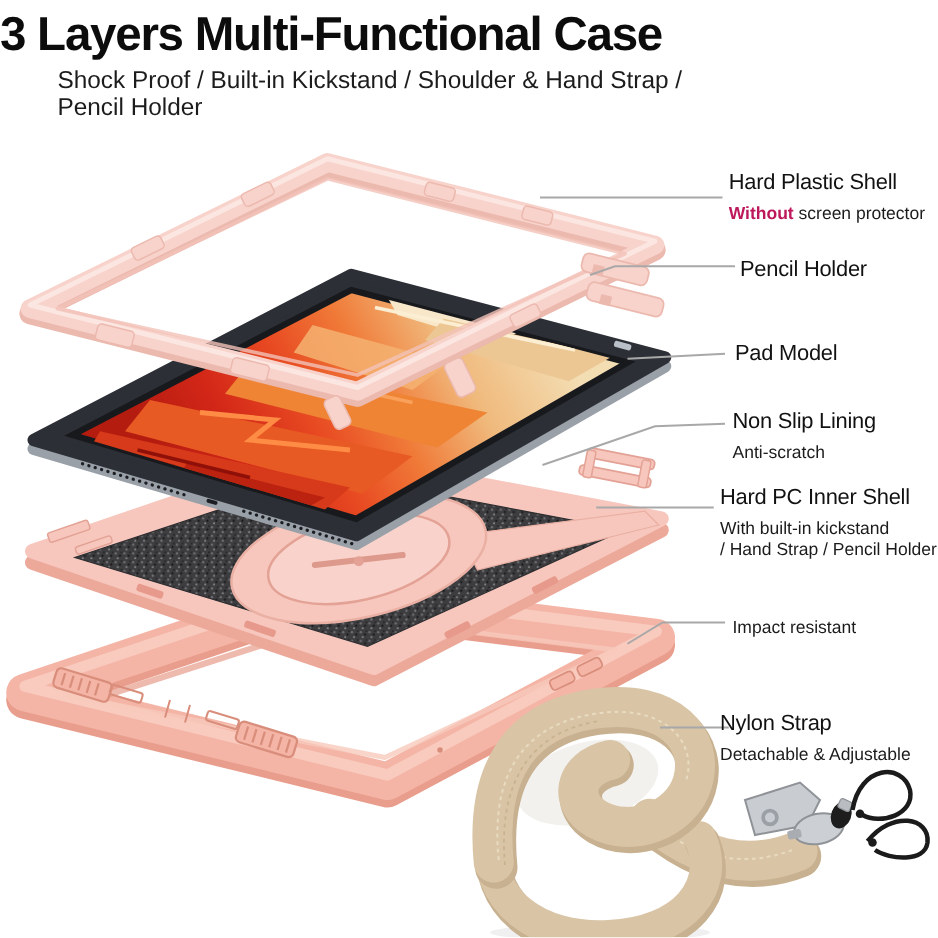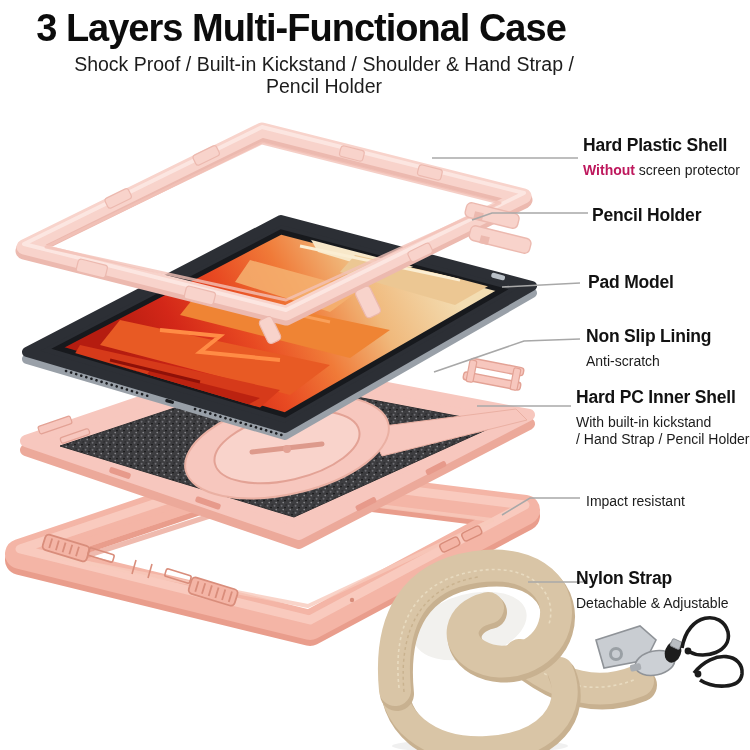--- a/index.html
+++ b/index.html
@@ -1,24 +1,24 @@
 <!DOCTYPE html>
 <html><head>
 <meta charset="utf-8">
 <style>
   html,body{margin:0;padding:0;background:#fff;}
   .stage{position:relative;width:750px;height:750px;background:#ffffff;overflow:hidden;
          font-family:"Liberation Sans", sans-serif;}
-  .hdr{position:absolute;left:0;top:0;width:602px;text-align:center;}
+  .hdr{position:absolute;left:0;top:0;width:602px;}
   .hdr-title{margin:0;padding-top:8px;font-size:38px;line-height:40px;font-weight:bold;
              color:#0c0c0c;letter-spacing:-1px;}
   .hdr-sub{margin:0;margin-top:5px;font-size:19.5px;line-height:22px;font-weight:normal;color:#1c1c1c;padding-left:46px;}
   .art{position:absolute;left:0;top:0;}
   .co{position:absolute;white-space:nowrap;}
-  .co-t{font-size:17.5px;line-height:20px;font-weight:bold;color:#121212;letter-spacing:-0.2px;}
+  .co-t{font-size:17.5px;line-height:20px;font-weight:normal;color:#121212;letter-spacing:-0.2px;}
   .co-n{font-size:14px;line-height:16.5px;color:#1b1b1b;margin-top:7px;}
   .co-n .accent{color:#be185d;font-weight:bold;margin-top:44px;}
   .co1{left:583px;top:135px}
   .co2{left:592px;top:205px}
   .co3{left:588px;top:272px}
   .co4{left:586px;top:326px}
   .co5{left:576px;top:387px}
   .co6{left:586px;top:486px}
   .co7{left:576px;top:568px}
 </style>

